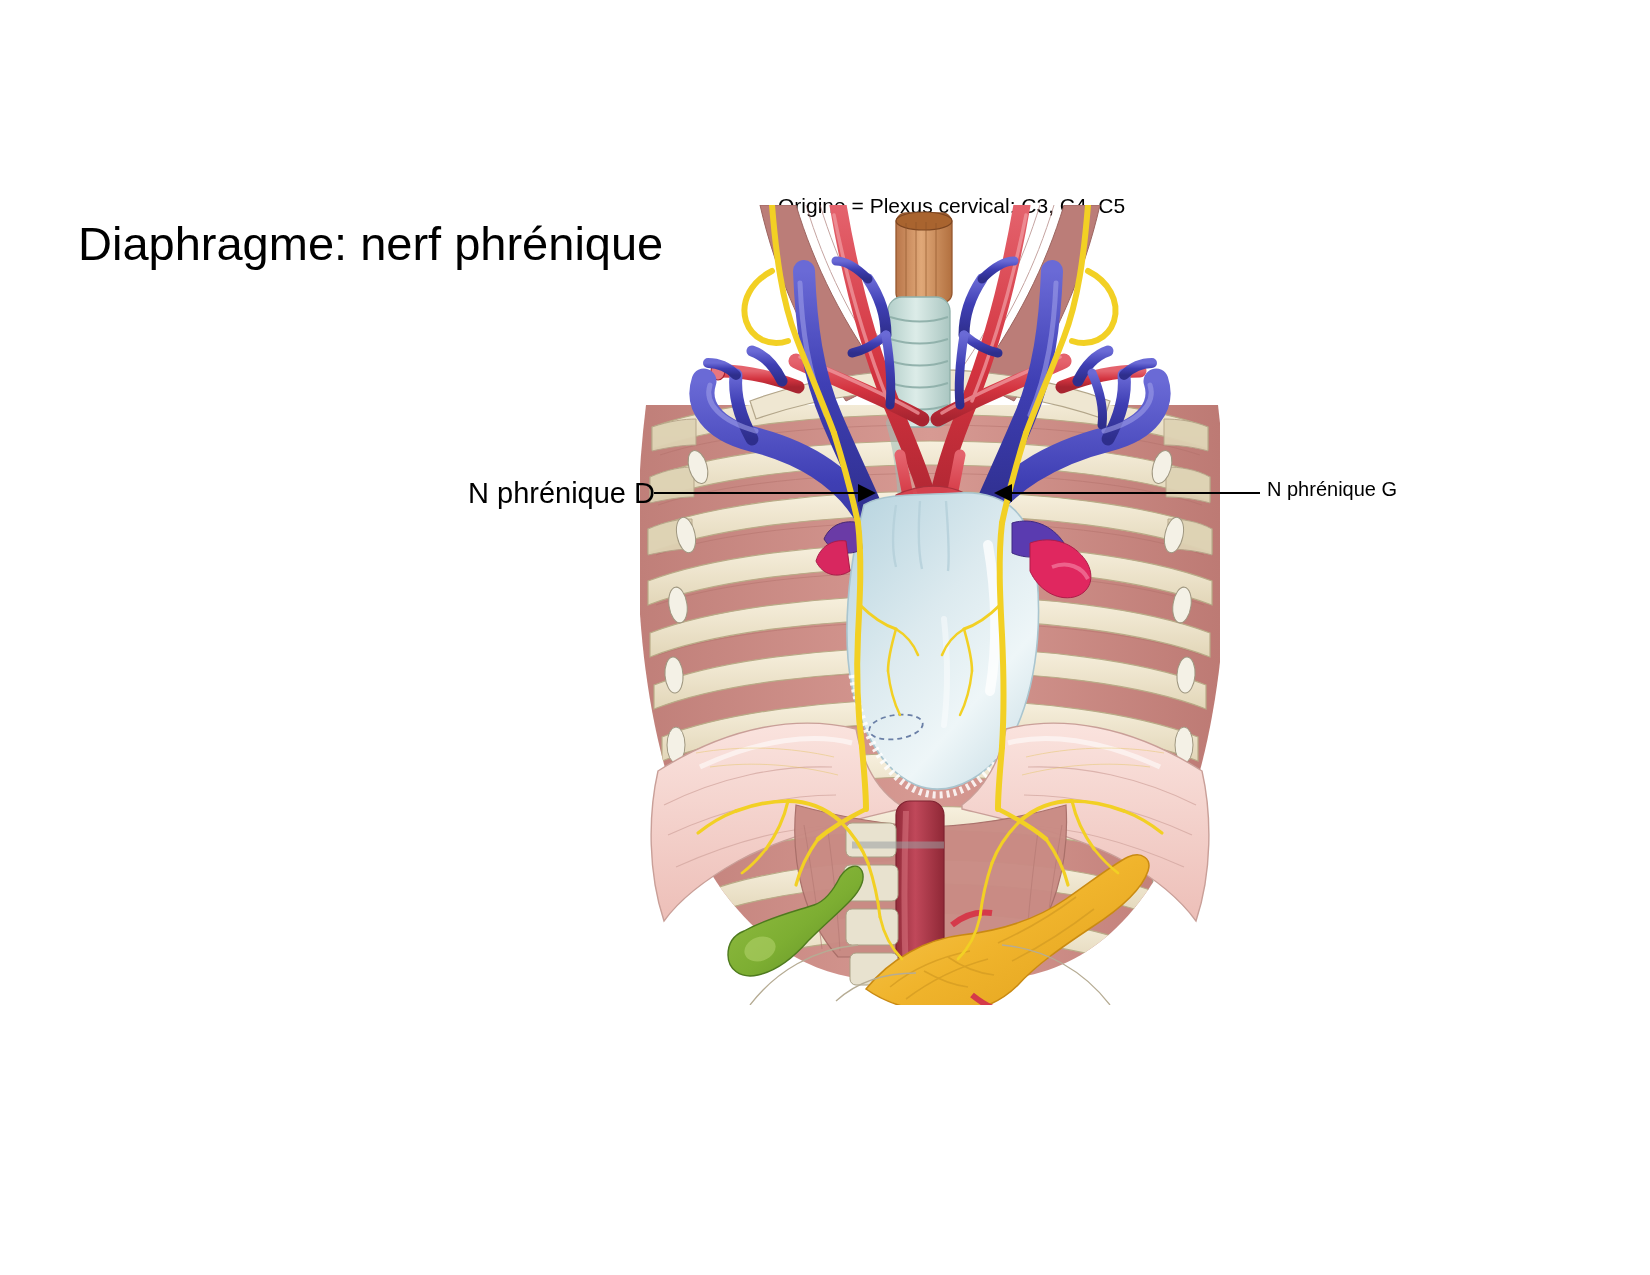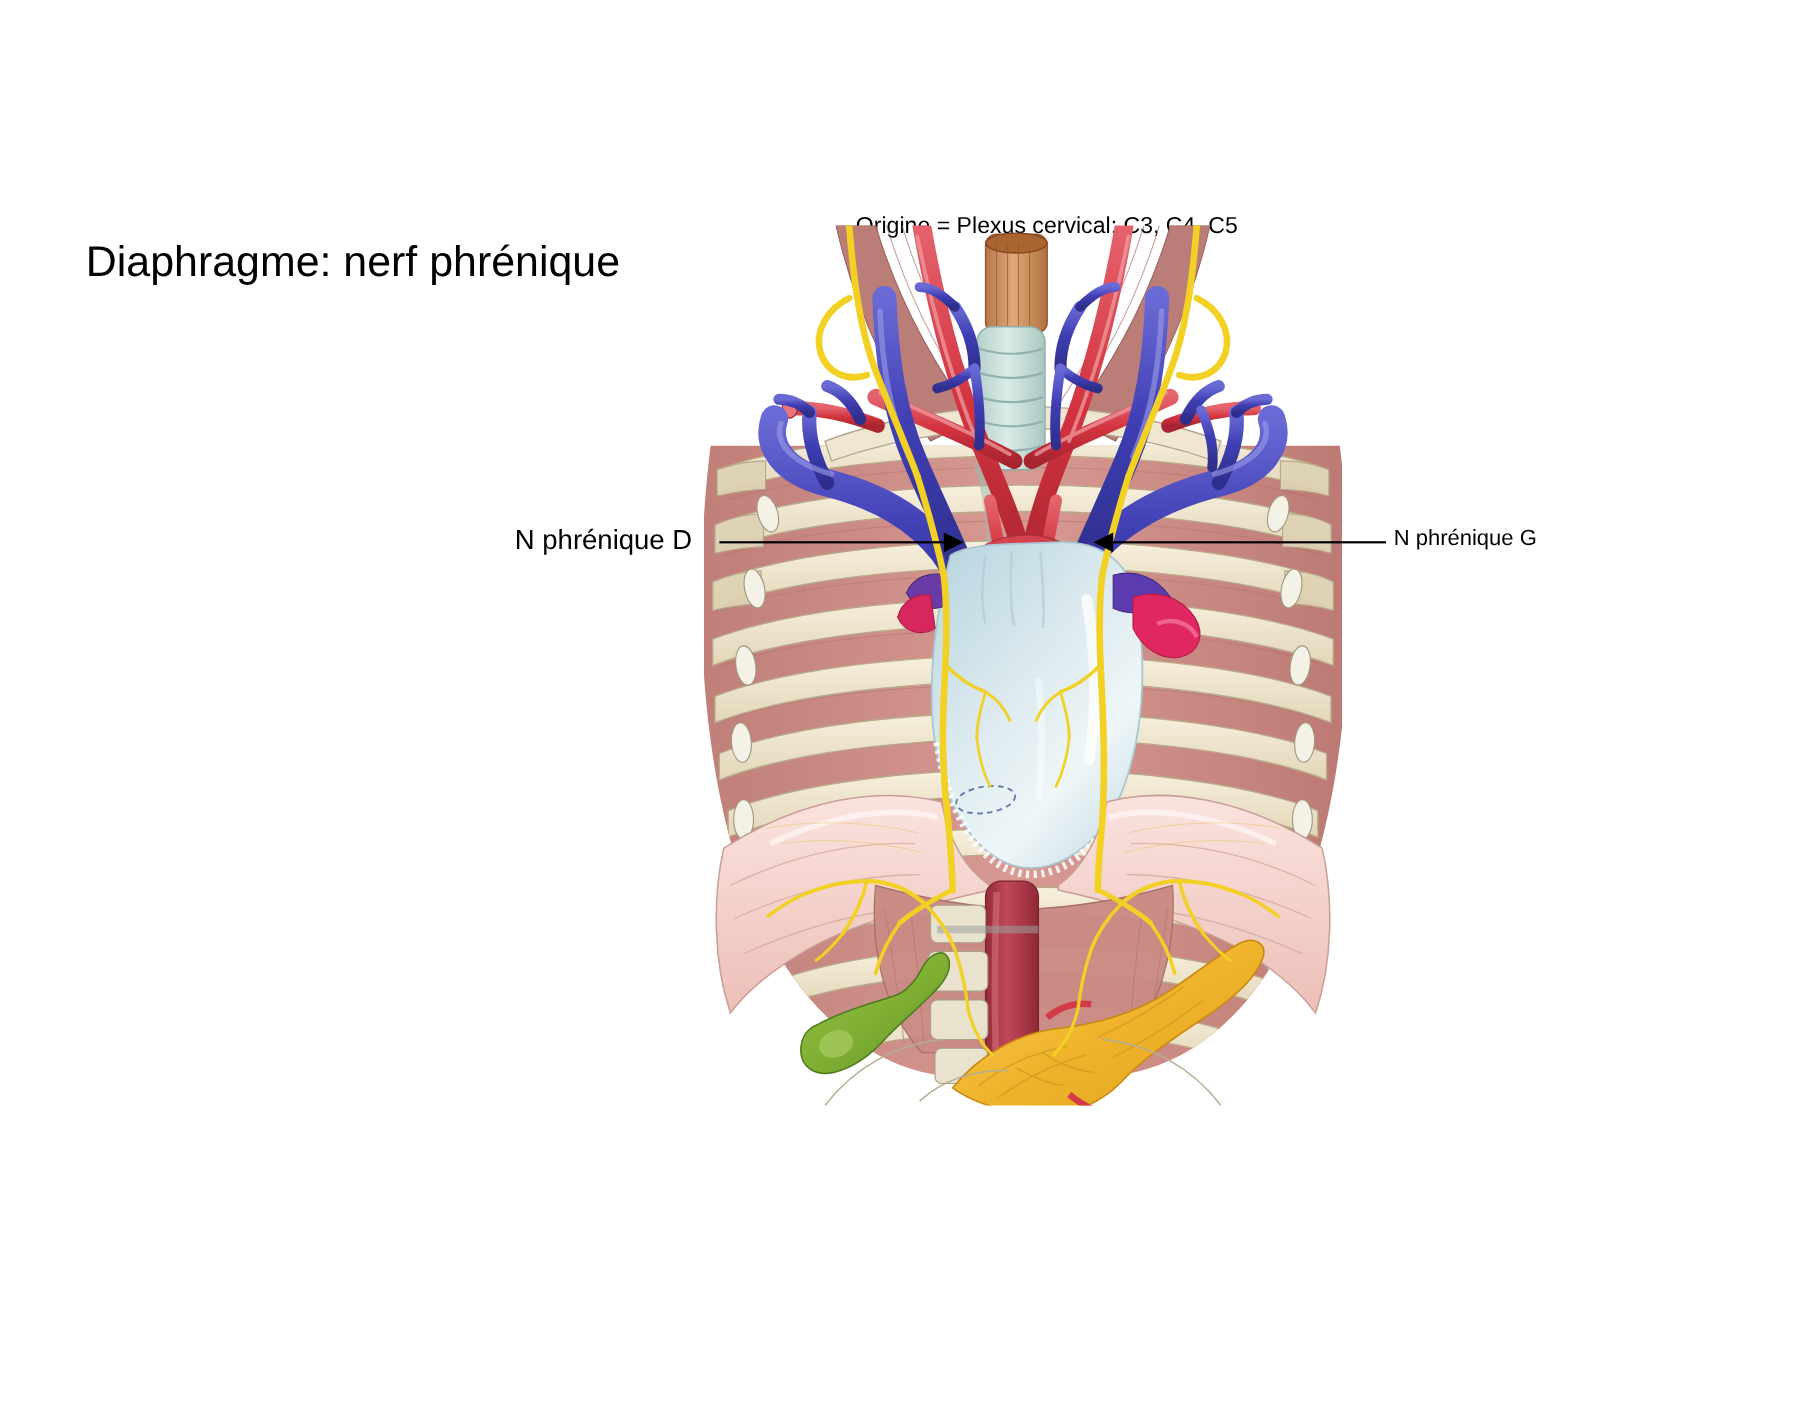--- a/index.html
+++ b/index.html
@@ -25,34 +25,34 @@
   
   .txt {
     position: absolute;
     color: #000000;
     white-space: nowrap;
     line-height: 1.1;
   }
   #slide-title {
     left: 78px;
     top: 218px;
-    font-size: 39px;
+    font-size: 47px;
     font-family: "Liberation Sans", sans-serif;
     letter-spacing: 0px;
   }
   #origin-note {
     left: 778px;
     top: 194px;
     font-size: 21px;
     font-family: "Liberation Sans", sans-serif;
   }
   #label-right-nerve {
     left: 468px;
     top: 478px;
-    font-size: 25px;
+    font-size: 29px;
     text-align: center;
   }
   #label-left-nerve {
     left: 1267px;
     top: 478px;
     font-size: 20px;
   }
 
   
   .leader {

